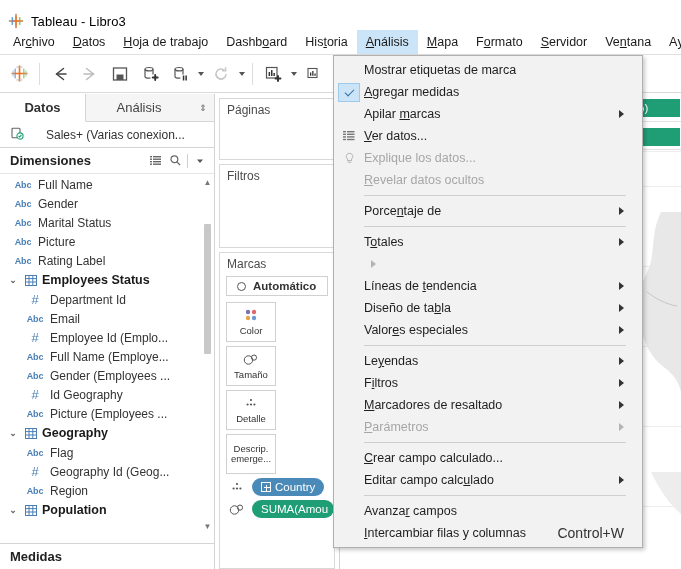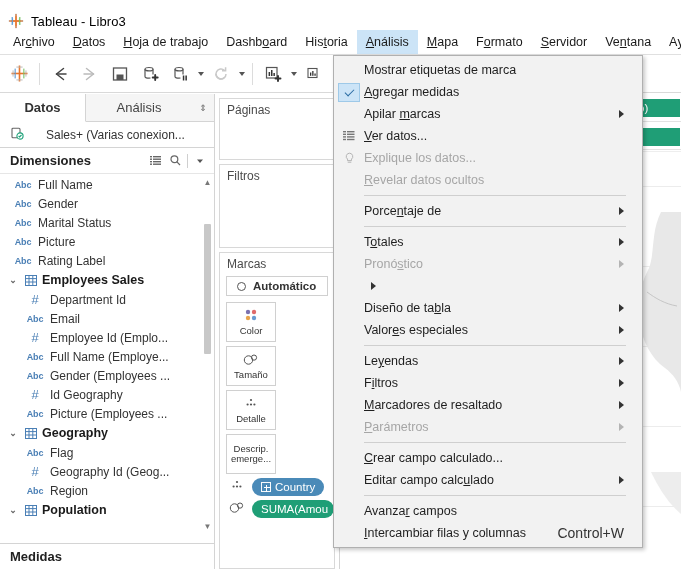--- a/index.html
+++ b/index.html
@@ -177,21 +177,21 @@
   .mark-type .circ{
     width:9px;height:9px;border:1.4px solid #555;border-radius:50%;
   }
   .btn-grid{ display:flex; flex-wrap:wrap; gap:4px; padding:6px 6px 0 6px;}
   .mbtn{
     width:50px;height:40px;border:1px solid #d0d0d0;background:#fff;
     display:flex;flex-direction:column;align-items:center;justify-content:center;
     font-size:9.5px;color:#333;gap:2px; line-height:1.05; text-align:center;
   }
   .mbtn .lbl{font-size:9.5px;}
-  .pill-row{ display:flex; align-items:flex-start; gap:4px; padding:4px 0 0 6px;}
+  .pill-row{ display:flex; align-items:center; gap:4px; padding:4px 0 0 6px;}
   .pill-row .shelf-ic{width:22px;flex:0 0 22px;display:flex;align-items:center;justify-content:center;}
   .pill{
     height:18px;border-radius:9px;display:flex;align-items:center;gap:4px;
     padding:0 9px; color:#fff;font-size:11.5px; white-space:nowrap; overflow:hidden;
   }
   .pill.blue{ background:#4a8ab8; }
   .pill.green{ background:#1f9e76; }
   .pill .plusbox{
     width:10px;height:10px;border:1px solid rgba(255,255,255,.95);
     position:relative;flex:0 0 10px;
@@ -446,21 +446,21 @@
           <span class="caret">⌄</span>
           <span class="tbl-ic">
             <svg width="12" height="11" viewBox="0 0 12 11">
               <rect x="0.5" y="0.5" width="11" height="10" fill="none" stroke="#4a7fb5" stroke-width="1"></rect>
               <line x1="0.5" y1="3.6" x2="11.5" y2="3.6" stroke="#4a7fb5" stroke-width="1"></line>
               <line x1="0.5" y1="7" x2="11.5" y2="7" stroke="#4a7fb5" stroke-width="1"></line>
               <line x1="4" y1="0.5" x2="4" y2="10.5" stroke="#4a7fb5" stroke-width="1"></line>
               <line x1="7.8" y1="0.5" x2="7.8" y2="10.5" stroke="#4a7fb5" stroke-width="1"></line>
             </svg>
           </span>
-          <span>Employees Sales</span>
+          <span>Employees Status</span>
         </div>
         <div class="field-row" style="padding-left: 20px;">
           <span class="ficon hash">#</span>
           <span>Department Id</span>
         </div>
         <div class="field-row" style="padding-left: 20px;">
           <span class="ficon">Abc</span>
           <span>Email</span>
         </div>
         <div class="field-row" style="padding-left: 20px;">
@@ -698,25 +698,25 @@
       <span class="sub"></span>
     </div>
     <div class="mi-sep"></div>
     <div class="mi">
       <span class="gut"></span>
       <span class="mlabel">T<u>o</u>tales</span>
       <span class="sub"></span>
     </div>
     <div class="mi disabled">
       <span class="gut"></span>
-      <span class="mlabel">Pronó<u>s</u>tico</span>
-      <span class="sub"></span>
-    </div>
-    <div class="mi">
-      <span class="gut"></span>
+      <span class="sub"></span>
+    </div>
+    <div class="mi">
+      <span class="gut"></span>
+      <span class="mlabel">Líneas de <u>t</u>endencia</span>
       <span class="sub"></span>
     </div>
     <div class="mi">
       <span class="gut"></span>
       <span class="mlabel">Diseño de ta<u>b</u>la</span>
       <span class="sub"></span>
     </div>
     <div class="mi">
       <span class="gut"></span>
       <span class="mlabel">Valor<u>e</u>s especiales</span>

